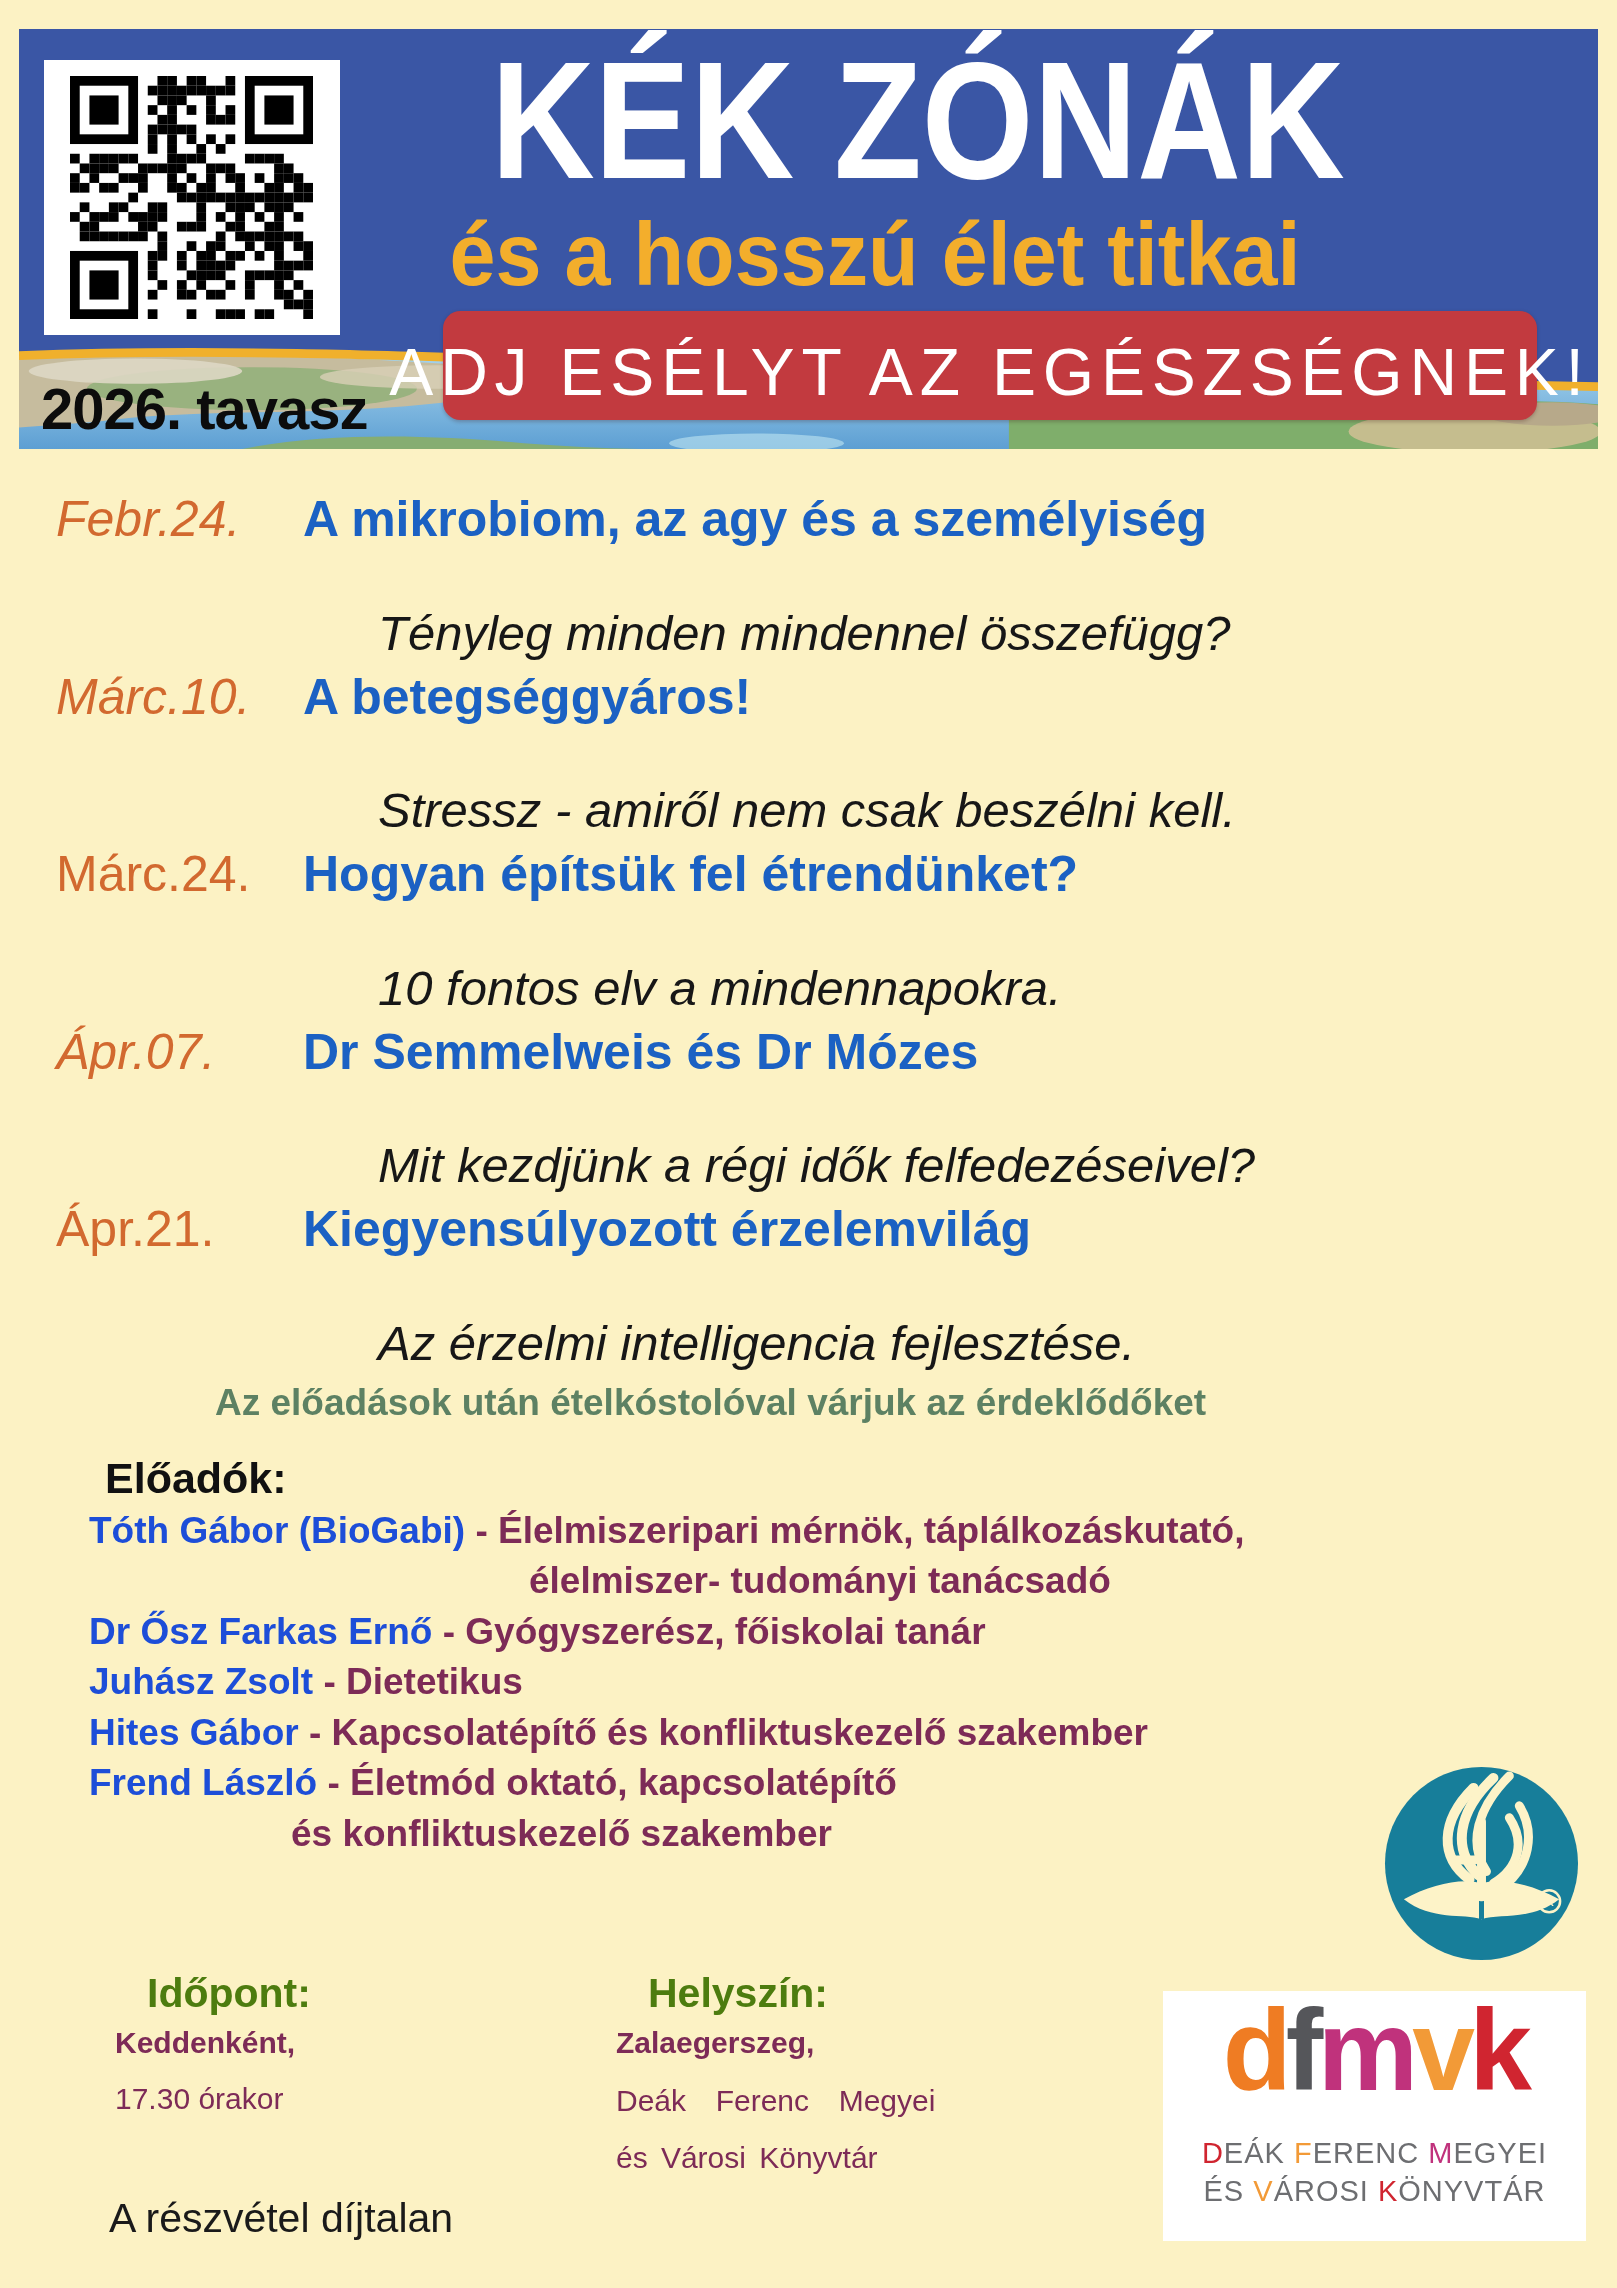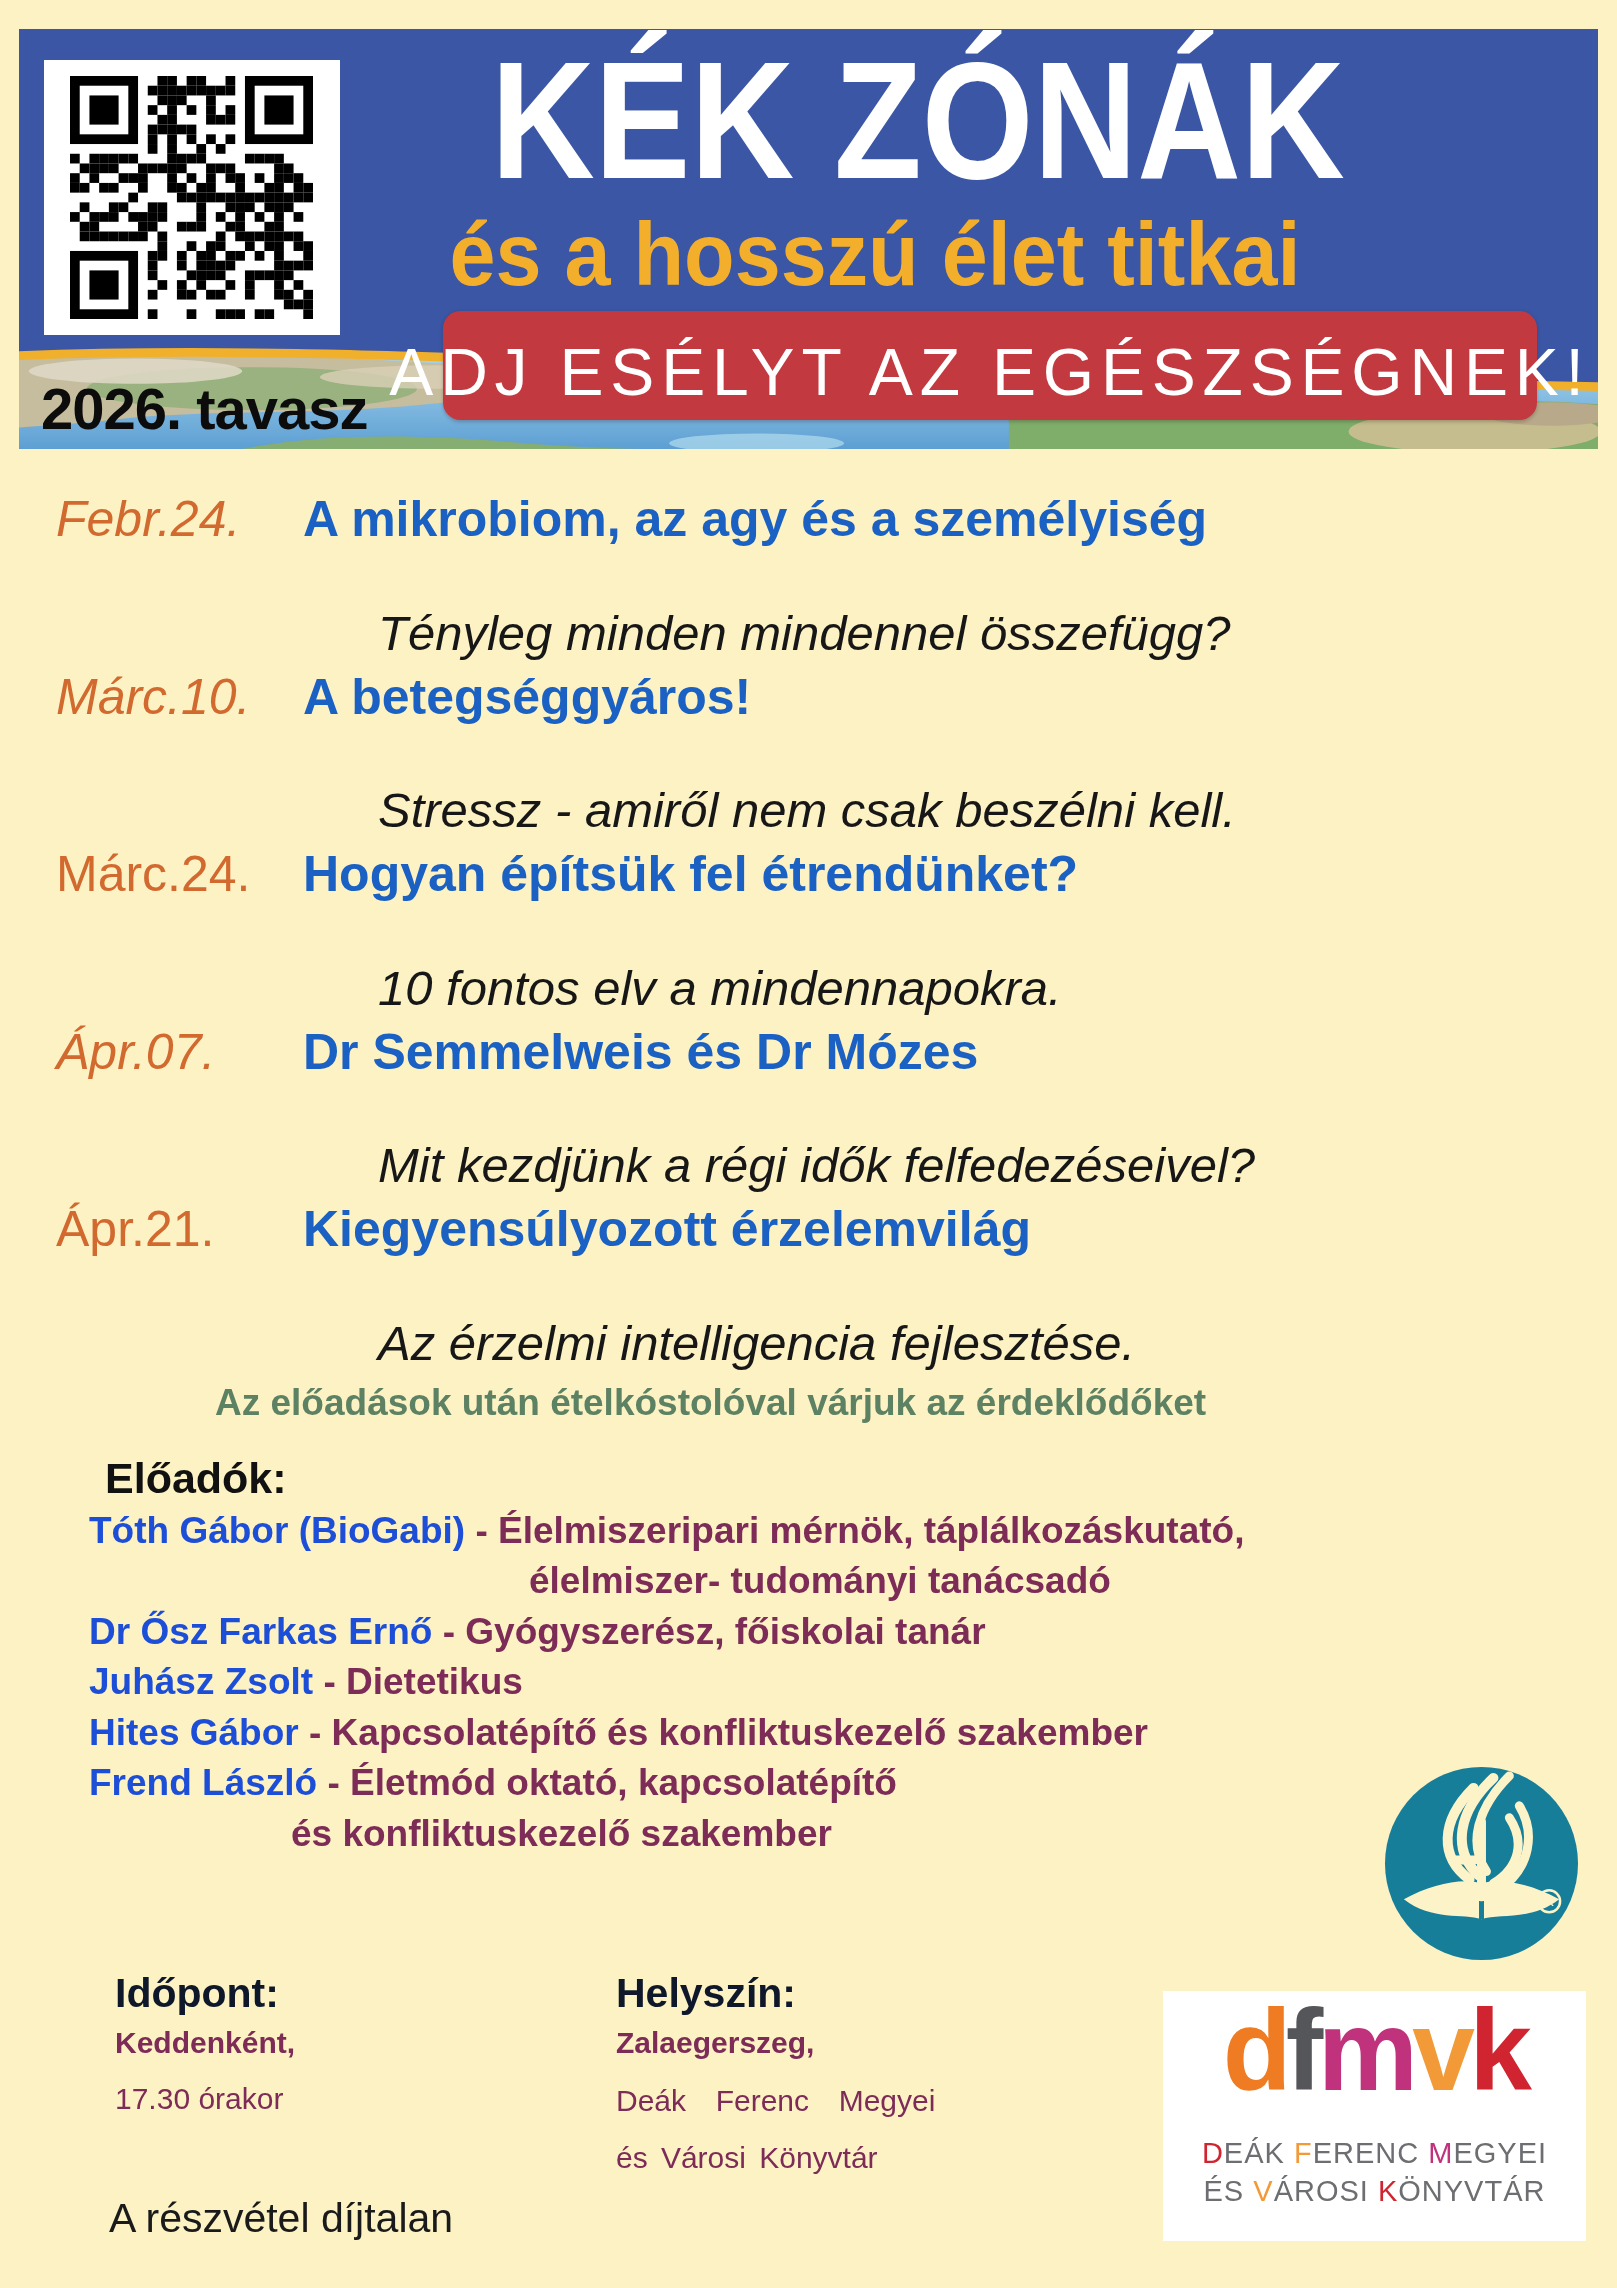--- a/index.html
+++ b/index.html
@@ -31,21 +31,21 @@
   
   .sp-head{position:absolute;left:105px;top:1454px;font-size:43px;font-weight:bold;color:#111;}
   .spline{position:absolute;left:89px;font-size:37px;font-weight:bold;white-space:nowrap;}
   .spline .nm{color:#1d4ed8;}
   .spline .rl{color:#7d2b57;}
   .spline.cont1{left:529px;}
   .spline.cont4{left:291px;}
   
   .adventist{position:absolute;left:1382px;top:1764px;width:199px;height:199px;z-index:3;}
   
-  .lbl{position:absolute;font-size:41px;font-weight:bold;color:#0f172a;white-space:nowrap;}
+  .lbl{position:absolute;font-size:41px;font-weight:bold;color:#4d7c0f;white-space:nowrap;margin-left:32px;}
   .val{position:absolute;font-size:30px;color:#7d2b57;white-space:nowrap;}
   .val.b{font-weight:bold;}
   .just2{word-spacing:21.3px;}
   .just3{word-spacing:4.9px;}
   .free-note{position:absolute;left:109px;top:2195px;font-size:41px;color:#1a1a1a;white-space:nowrap;}
   
   .libbox{position:absolute;left:1163px;top:1991px;width:423px;height:250px;background:#ffffff;z-index:3;}
   .libmark{position:absolute;left:0;top:1.9px;width:423px;text-align:center;font-size:115px;font-weight:bold;
            letter-spacing:-5.8px;line-height:1.0;transform:scaleX(0.98);white-space:nowrap;}
   .libline{position:absolute;left:0;width:423px;text-align:center;font-size:29px;letter-spacing:1px;

